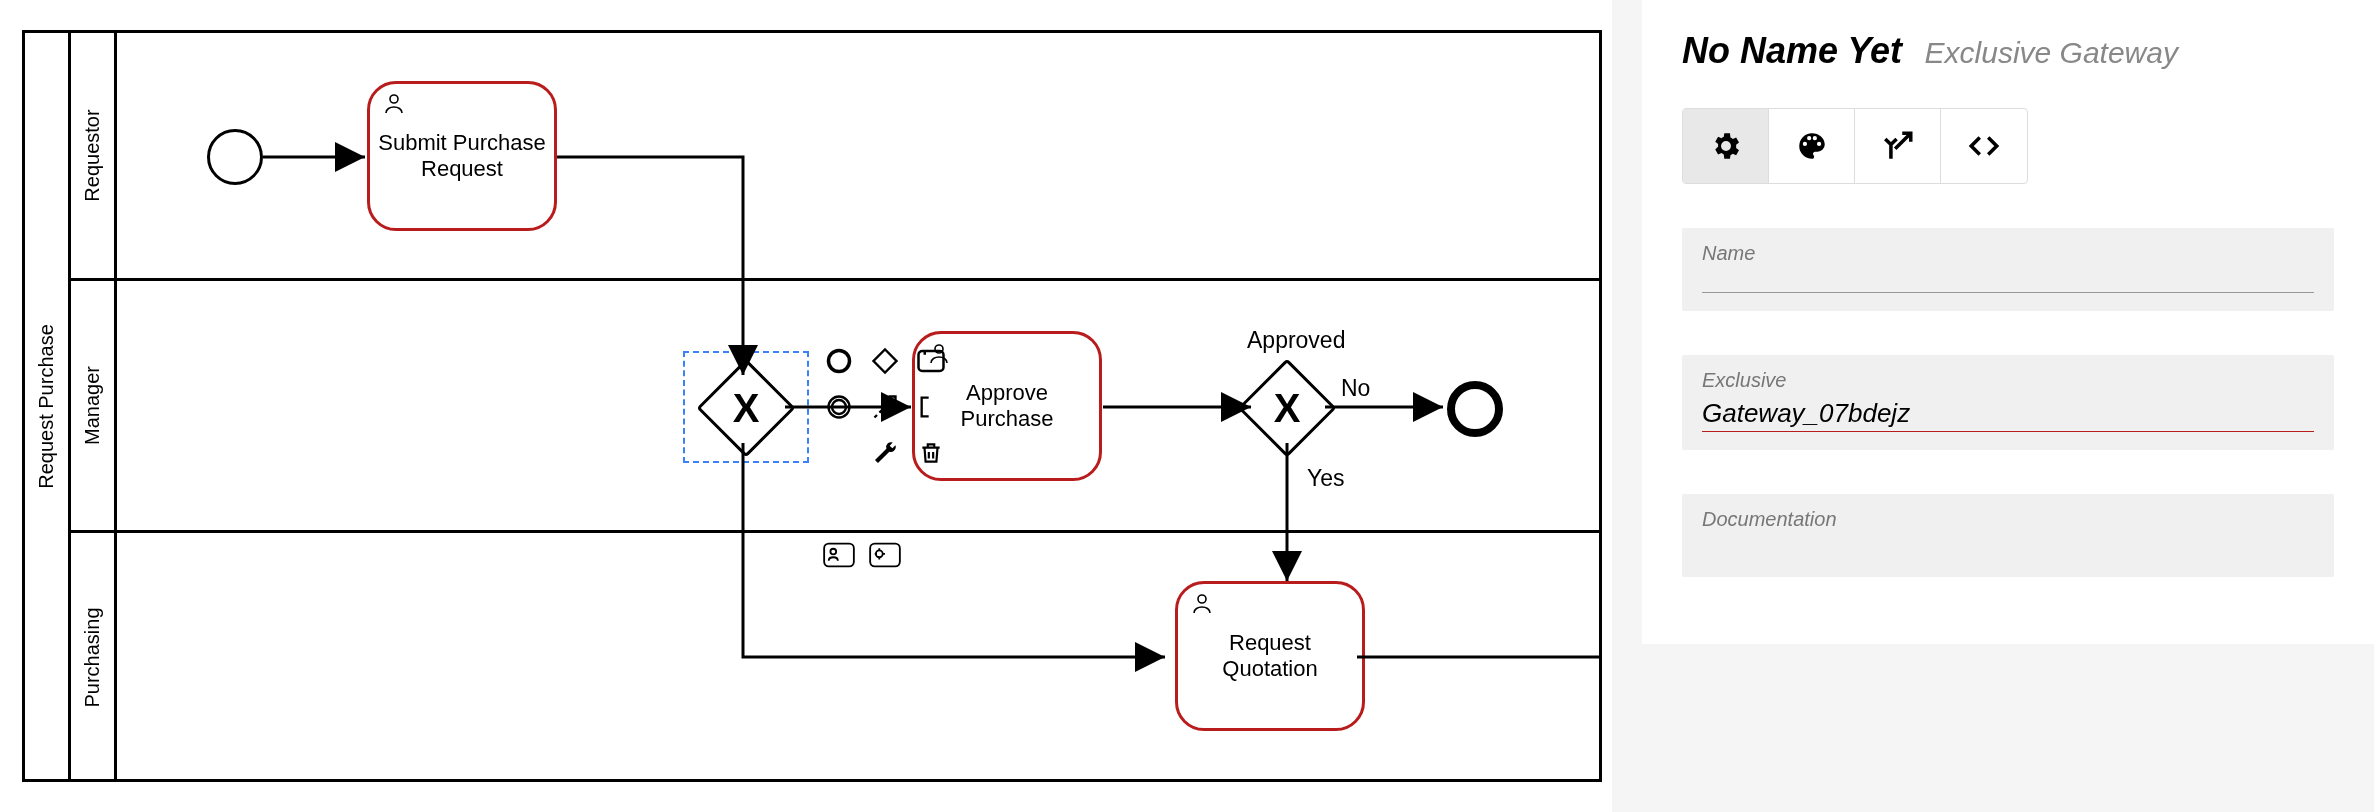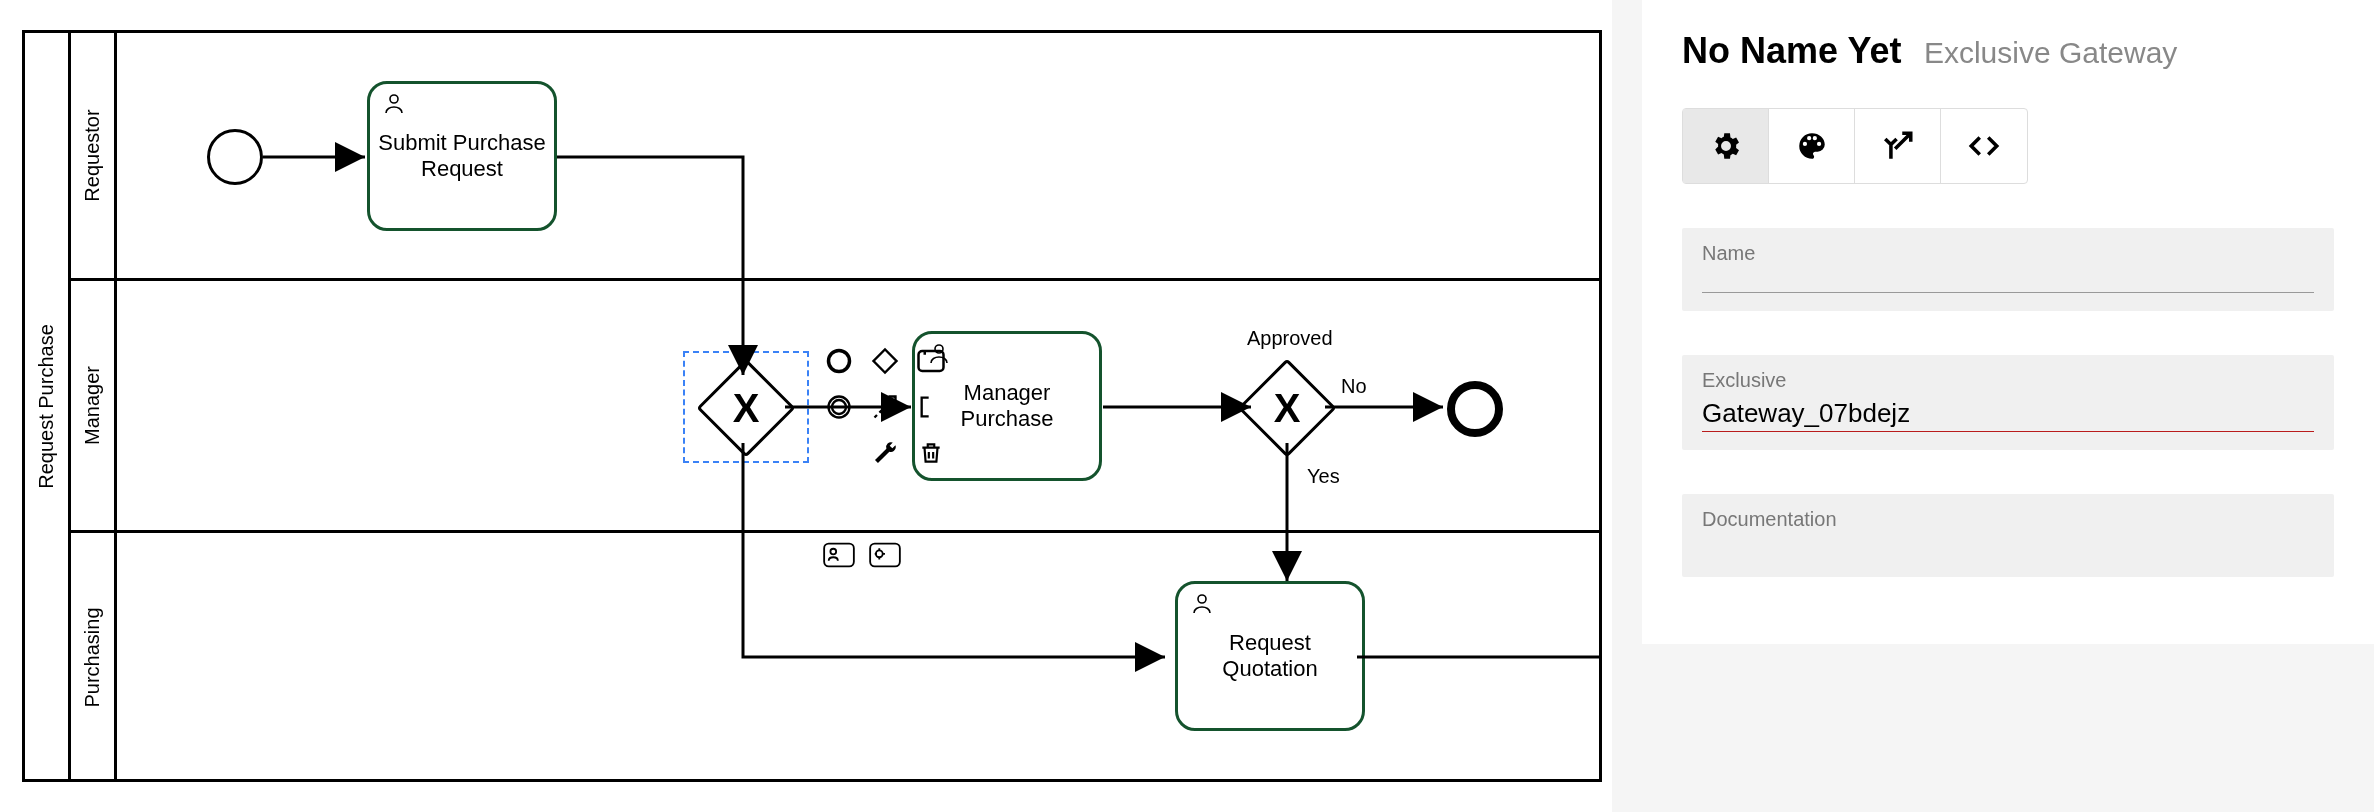--- a/index.html
+++ b/index.html
@@ -1,18 +1,18 @@
 <!DOCTYPE html>
 <html><head>
 <meta charset="utf-8">
 <style>
 * { box-sizing: border-box; margin: 0; padding: 0; }
 body { font-family: Arial, Helvetica, sans-serif; background: #f5f5f5; display: flex; width: 2374px; height: 812px; }
 .canvas-area { background: #fff; width: 1612px; height: 812px; position: relative; }
-.properties-panel { width: 732px; height: 644px; background: #fff; margin-left: 30px; padding: 30px 40px; }
+.properties-panel { width: 732px; height: 644px; background: #fff; margin-left: 30px; padding: 30px 40px; font-style: italic; }
 .properties-panel h1 { font-size: 36px; font-weight: bold; display: inline-block; }
 .properties-panel .subtype { font-size: 30px; color: #888; font-weight: normal; margin-left: 18px; }
 .tabs { display: inline-flex; border: 1px solid #ddd; border-radius: 4px; margin-top: 36px; }
 .tab { width: 86px; height: 74px; display: flex; align-items: center; justify-content: center; border-right: 1px solid #ddd; cursor: pointer; }
 .tab:last-child { border-right: none; }
 .tab.active { background: #e8e8e8; }
 .field-block { background: #f0f0f0; border-radius: 2px; margin-top: 44px; padding: 14px 20px 18px 20px; }
 .field-block .label { color: #777; font-size: 20px; }
 .field-block .value { font-size: 26px; margin-top: 6px; border-bottom: 1px solid #b91c1c; padding-bottom: 2px; }
 .field-block .empty-line { border-bottom: 1px solid #999; height: 28px; }
@@ -20,29 +20,29 @@
 .pool { position: absolute; left: 22px; top: 30px; width: 1580px; height: 752px; border: 3px solid #000; }
 .pool-header { position: absolute; left: 0; top: 0; width: 46px; height: 100%; border-right: 3px solid #000; display: flex; align-items: center; justify-content: center; }
 .pool-header span { transform: rotate(-90deg); white-space: nowrap; font-size: 20px; }
 .lane { position: absolute; left: 46px; right: 0; border-bottom: 3px solid #000; }
 .lane:last-of-type { border-bottom: none; }
 .lane-header { position: absolute; left: 0; top: 0; width: 46px; height: 100%; border-right: 3px solid #000; display: flex; align-items: center; justify-content: center; }
 .lane-header span { transform: rotate(-90deg); white-space: nowrap; font-size: 20px; }
 .lane-body { position: absolute; left: 46px; top: 0; right: 0; bottom: 0; }
 .bpmn-start { position: absolute; width: 56px; height: 56px; border: 3px solid #000; border-radius: 50%; background: #fff; }
 .bpmn-end { position: absolute; width: 56px; height: 56px; border: 8px solid #000; border-radius: 50%; background: #fff; }
-.bpmn-task { position: absolute; width: 190px; height: 150px; border: 3px solid #14532d; border-radius: 20px; background: #fff; display: flex; align-items: center; justify-content: center; text-align: center; font-size: 22px; padding: 8px; }
+.bpmn-task { position: absolute; width: 190px; height: 150px; border: 3px solid #b91c1c; border-radius: 29px; background: #fff; display: flex; align-items: center; justify-content: center; text-align: center; font-size: 22px; padding: 8px; }
 .bpmn-task .usericon { position: absolute; top: 8px; left: 10px; }
 .bpmn-gateway { position: absolute; width: 70px; height: 70px; }
 .bpmn-gateway .diamond { width: 70px; height: 70px; border: 3px solid #000; background: #fff; transform: rotate(45deg); border-radius: 4px; }
 .bpmn-gateway .gx { position: absolute; top: 0; left: 0; width: 70px; height: 70px; display: flex; align-items: center; justify-content: center; font-size: 40px; font-weight: bold; }
 .selection-box { position: absolute; border: 2px dashed #3b82f6; }
 .context-pad { position: absolute; display: grid; grid-template-columns: repeat(3, 44px); grid-auto-rows: 44px; gap: 2px; }
 .context-pad .pad-item { width: 44px; height: 44px; display: flex; align-items: center; justify-content: center; cursor: pointer; }
-.edge-label { position: absolute; font-size: 20px; background: transparent; text-align: right; }
+.edge-label { position: absolute; font-size: 23px; background: transparent; text-align: right; }
 svg.overlay { position: absolute; left: 0; top: 0; width: 100%; height: 100%; pointer-events: none; }
 </style>
 </head>
 <body>
 
 <div class="canvas-area">
   <div class="pool">
     <div class="pool-header">
       <span>Request Purchase</span>
     </div>
@@ -75,21 +75,21 @@
           <div class="diamond"></div>
           <div class="gx">X</div>
         </div>
         <div class="bpmn-task" style="left:795px; top:50px;">
           <span class="usericon">
             <svg width="28" height="24" viewBox="0 0 24 24" fill="none" stroke="#000" stroke-width="1.6">
                 <circle cx="12" cy="7" r="4"></circle>
                 <path d="M4 21c0-4 4-6 8-6s8 2 8 6"></path>
               </svg>
           </span>
-          <span>Manager Purchase</span>
+          <span>Approve Purchase</span>
         </div>
         <div class="bpmn-gateway" style="left:1135px; top:92px;">
           <div class="diamond"></div>
           <div class="gx">X</div>
         </div>
         <div class="edge-label" style="left:1130px; top:46px;">Approved</div>
         <div class="bpmn-end" style="left:1330px; top:100px;"></div>
         <div class="edge-label" style="left:1224px; top:94px;">No</div>
         <div class="edge-label" style="left:1190px; top:184px;">Yes</div>
 

